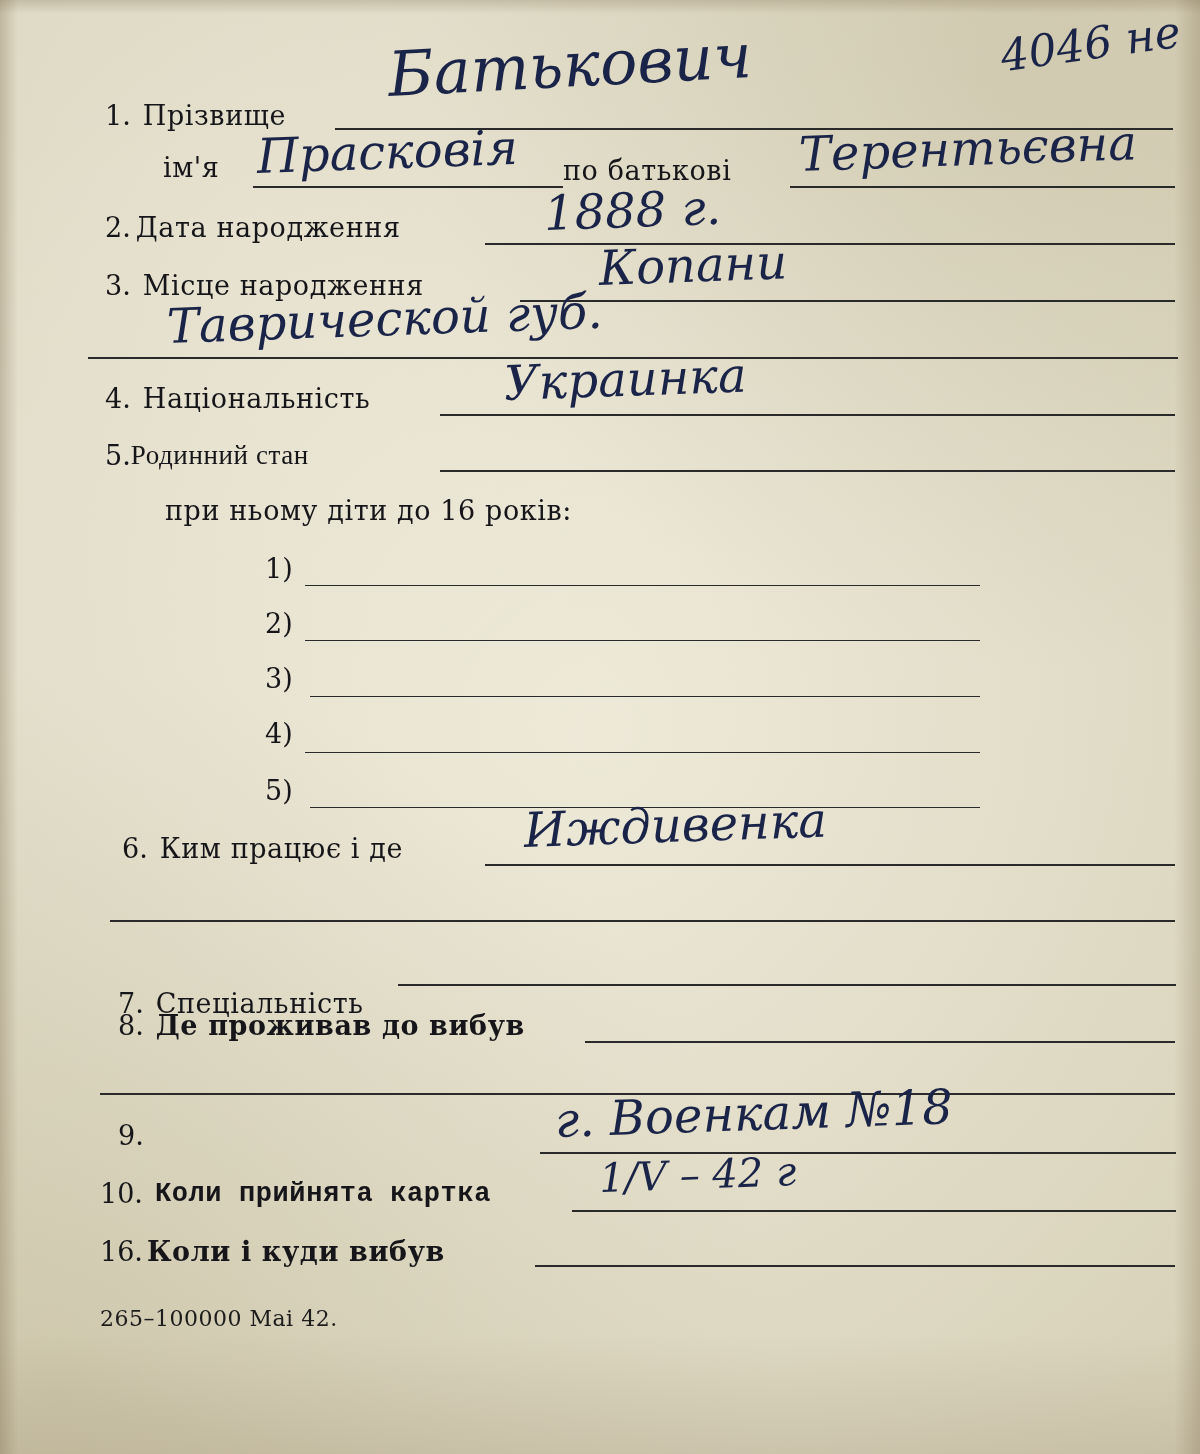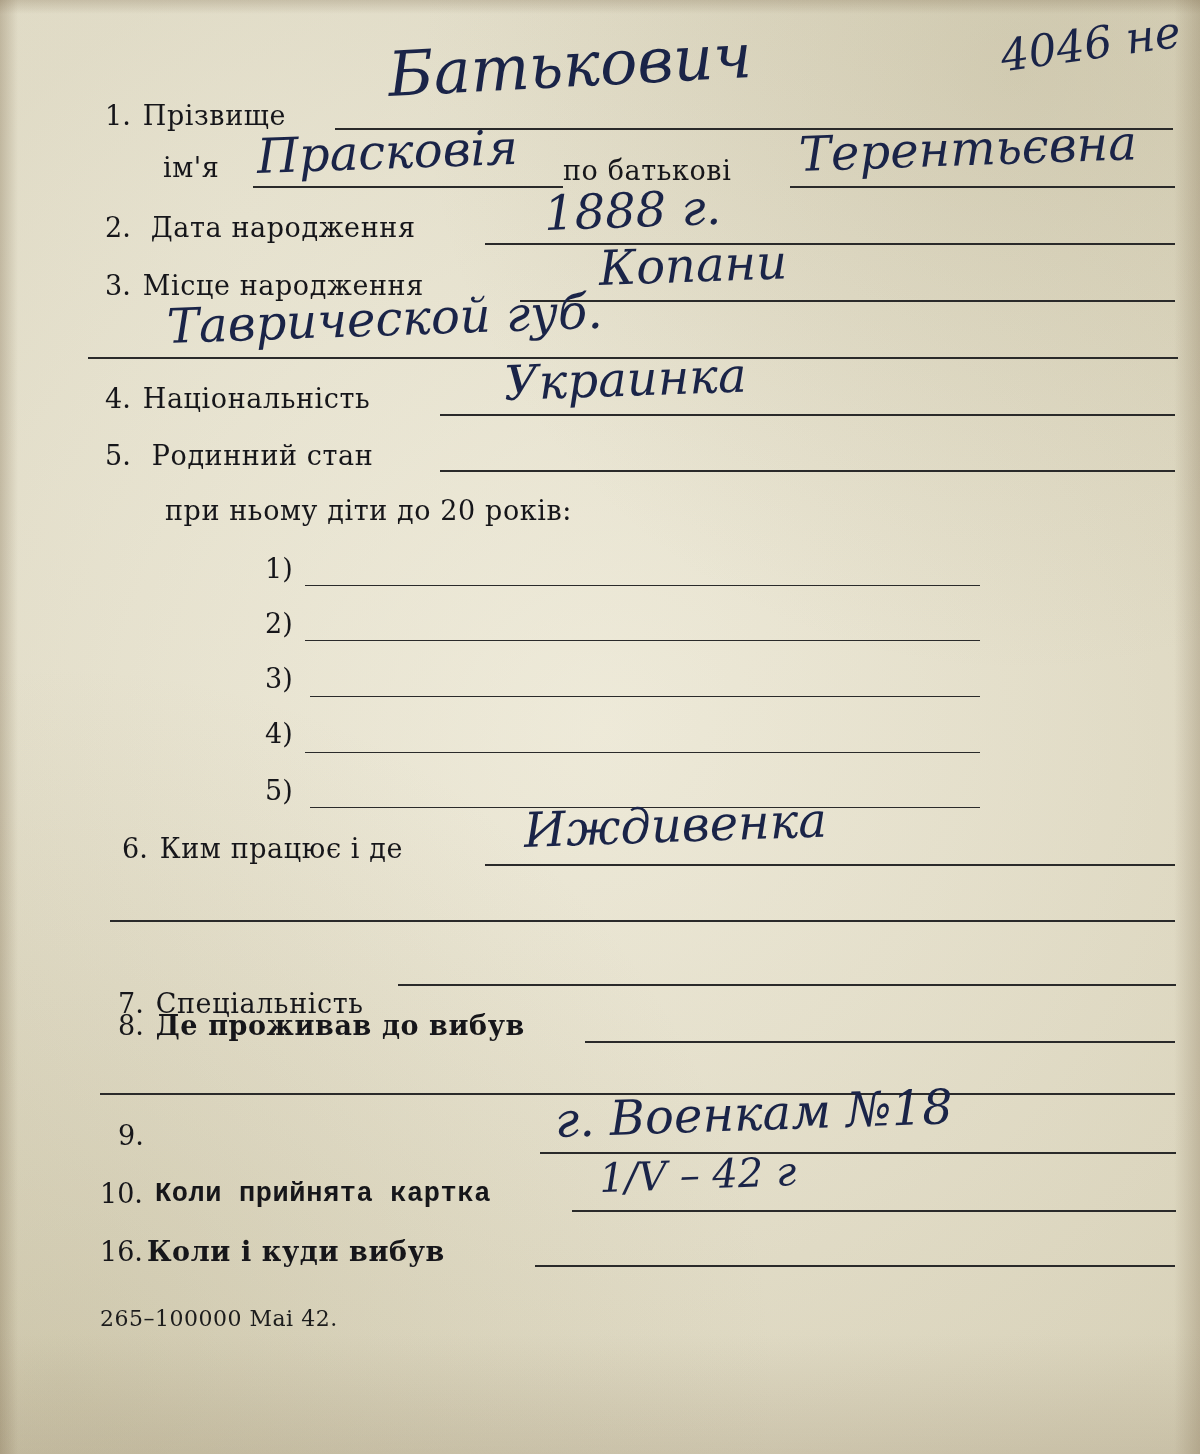--- a/index.html
+++ b/index.html
@@ -138,21 +138,21 @@
   <div class="hand mid" style="left:258px; top:128px; transform:rotate(-2deg);">Прасковія</div>
 
   <div class="row" style="left:563px; top:155px;">
     <span class="label">по батькові</span>
   </div>
   <div class="rule" style="left:790px; top:186px; width:385px;"></div>
   <div class="hand mid" style="left:800px; top:126px; transform:rotate(-2deg);">Терентьєвна</div>
 
   <div class="row" style="left:105px; top:212px;">
     <span class="num">2.</span>
-    <span class="label" style="margin-left:20px;">Дата народження</span>
+    <span class="label" style="margin-left:5px;">Дата народження</span>
   </div>
   <div class="rule" style="left:485px; top:243px; width:690px;"></div>
   <div class="hand mid" style="left:545px; top:185px; transform:rotate(-2deg);">1888 г.</div>
 
   <div class="row" style="left:105px; top:270px;">
     <span class="num">3.</span>
     <span class="label" style="margin-left:12px;">Місце народження</span>
   </div>
   <div class="rule" style="left:520px; top:300px; width:655px;"></div>
   <div class="hand mid" style="left:600px; top:240px; transform:rotate(-2deg);">Копани</div>
@@ -162,26 +162,26 @@
 
   <div class="row" style="left:105px; top:383px;">
     <span class="num">4.</span>
     <span class="label" style="margin-left:12px;">Національність</span>
   </div>
   <div class="rule" style="left:440px; top:414px; width:735px;"></div>
   <div class="hand mid" style="left:505px; top:355px; transform:rotate(-2deg);">Украинка</div>
 
   <div class="row" style="left:105px; top:440px;">
     <span class="num">5.</span>
-    <span class="label" style="margin-left:21px;">Родинний стан</span>
+    <span class="label" style="margin-left:0;font-family:Liberation Serif, serif;">Родинний стан</span>
   </div>
   <div class="rule" style="left:440px; top:470px; width:735px;"></div>
 
   <div class="row" style="left:165px; top:495px;">
-    <span class="label">при ньому діти до 20 років:</span>
+    <span class="label">при ньому діти до 16 років:</span>
   </div>
 
   <div class="child-num" style="left:265px; top:553px;">1)</div>
   <div class="rule thin" style="left:305px; top:585px; width:675px;"></div>
 
   <div class="child-num" style="left:265px; top:608px;">2)</div>
   <div class="rule thin" style="left:305px; top:640px; width:675px;"></div>
 
   <div class="child-num" style="left:265px; top:663px;">3)</div>
   <div class="rule thin" style="left:310px; top:696px; width:670px;"></div>

